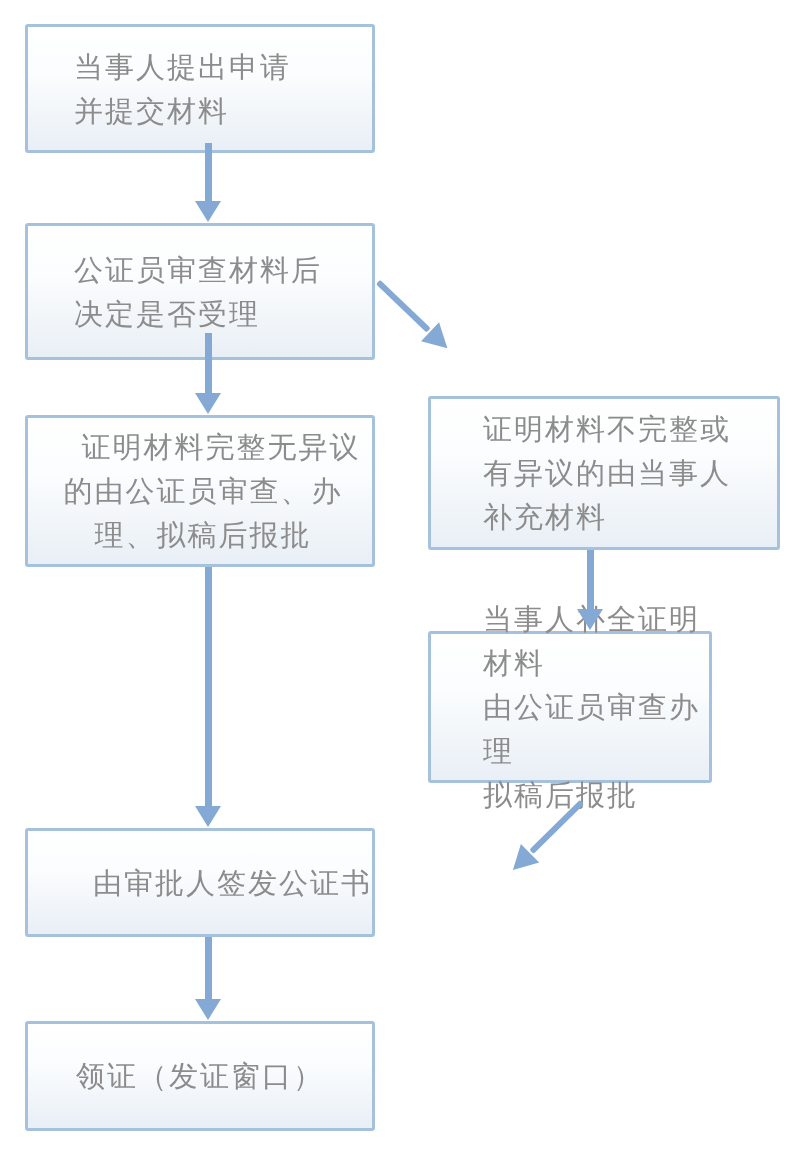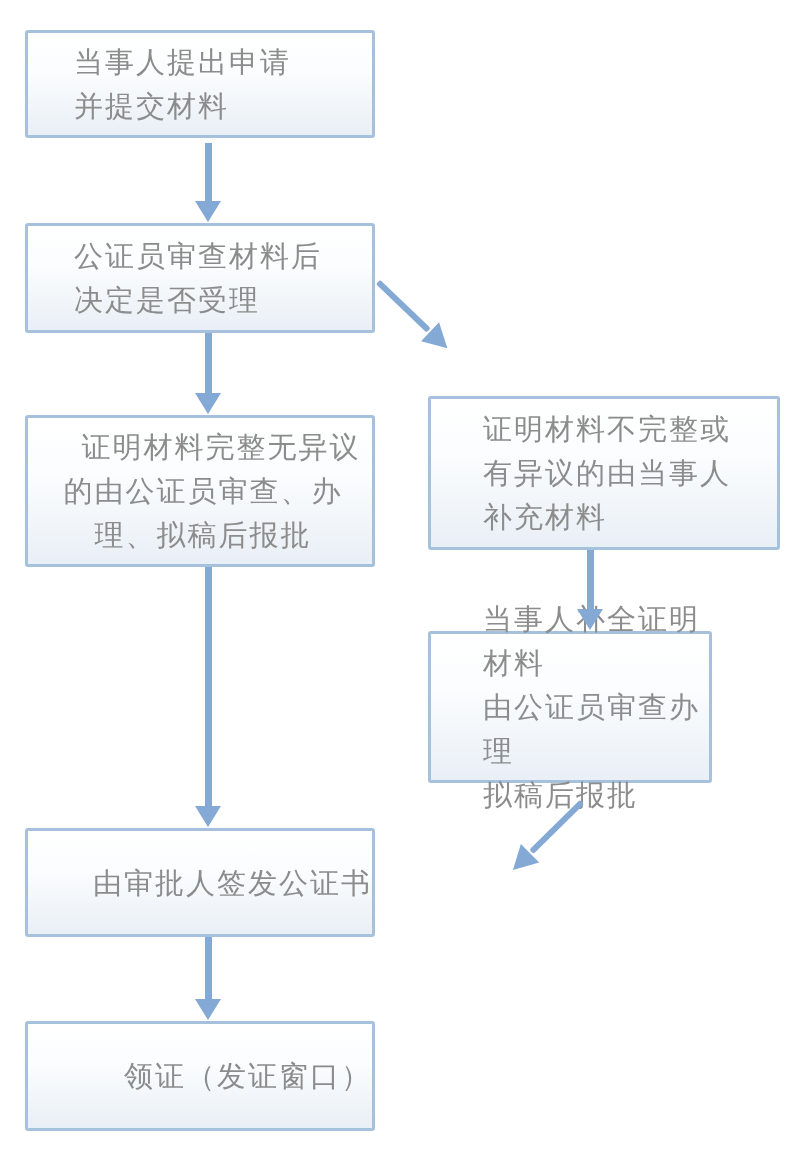--- a/index.html
+++ b/index.html
@@ -16,28 +16,28 @@
     font-family:"Liberation Sans","DejaVu Sans",sans-serif;
   }
   .node{
     position:absolute;box-sizing:border-box;
     border:3px solid var(--border);border-radius:3px;
     background:linear-gradient(180deg,var(--fill-top) 0%,var(--fill-mid) 38%,var(--fill-bottom) 100%);
     display:flex;flex-direction:column;justify-content:center;
     color:var(--text);font-size:29px;line-height:44px;letter-spacing:2px;
   }
   .node p{margin:0;white-space:pre-line;}
-  .n1{left:25px;top:30px;width:350px;height:108px;padding-left:46px;padding-right:6px;}
-  .n2{left:25px;top:223px;width:350px;height:110px;padding-left:46px;padding-right:6px;}
+  .n1{left:25px;top:24px;width:350px;height:129px;padding-left:46px;padding-right:6px;}
+  .n2{left:25px;top:223px;width:350px;height:137px;padding-left:46px;padding-right:6px;}
   .n3{left:25px;top:415px;width:350px;height:152px;padding-left:12px;padding-right:6px;text-align:center;}
   .n3 p{text-indent:36px;}
   .n4{left:428px;top:396px;width:352px;height:154px;padding-left:52px;padding-right:6px;}
   .n5{left:428px;top:631px;width:284px;height:152px;padding-left:52px;padding-right:2px;}
   .n6{left:25px;top:828px;width:350px;height:109px;text-align:right;}
-  .n7{left:25px;top:1021px;width:350px;height:110px;text-align:right;}
+  .n7{left:25px;top:1021px;width:350px;height:110px;text-align:center;}
 
   .vline{position:absolute;width:7px;background:var(--arrow);}
   .vhead{position:absolute;width:0;height:0;
     border-left:13px solid transparent;border-right:13px solid transparent;
     border-top:21px solid var(--arrow);}
   .a1-line{left:205px;top:143px;height:58px;}
   .a1-head{left:195px;top:201px;}
   .a2-line{left:205px;top:333px;height:60px;}
   .a2-head{left:195px;top:393px;}
   .a4-line{left:205px;top:567px;height:239px;}

